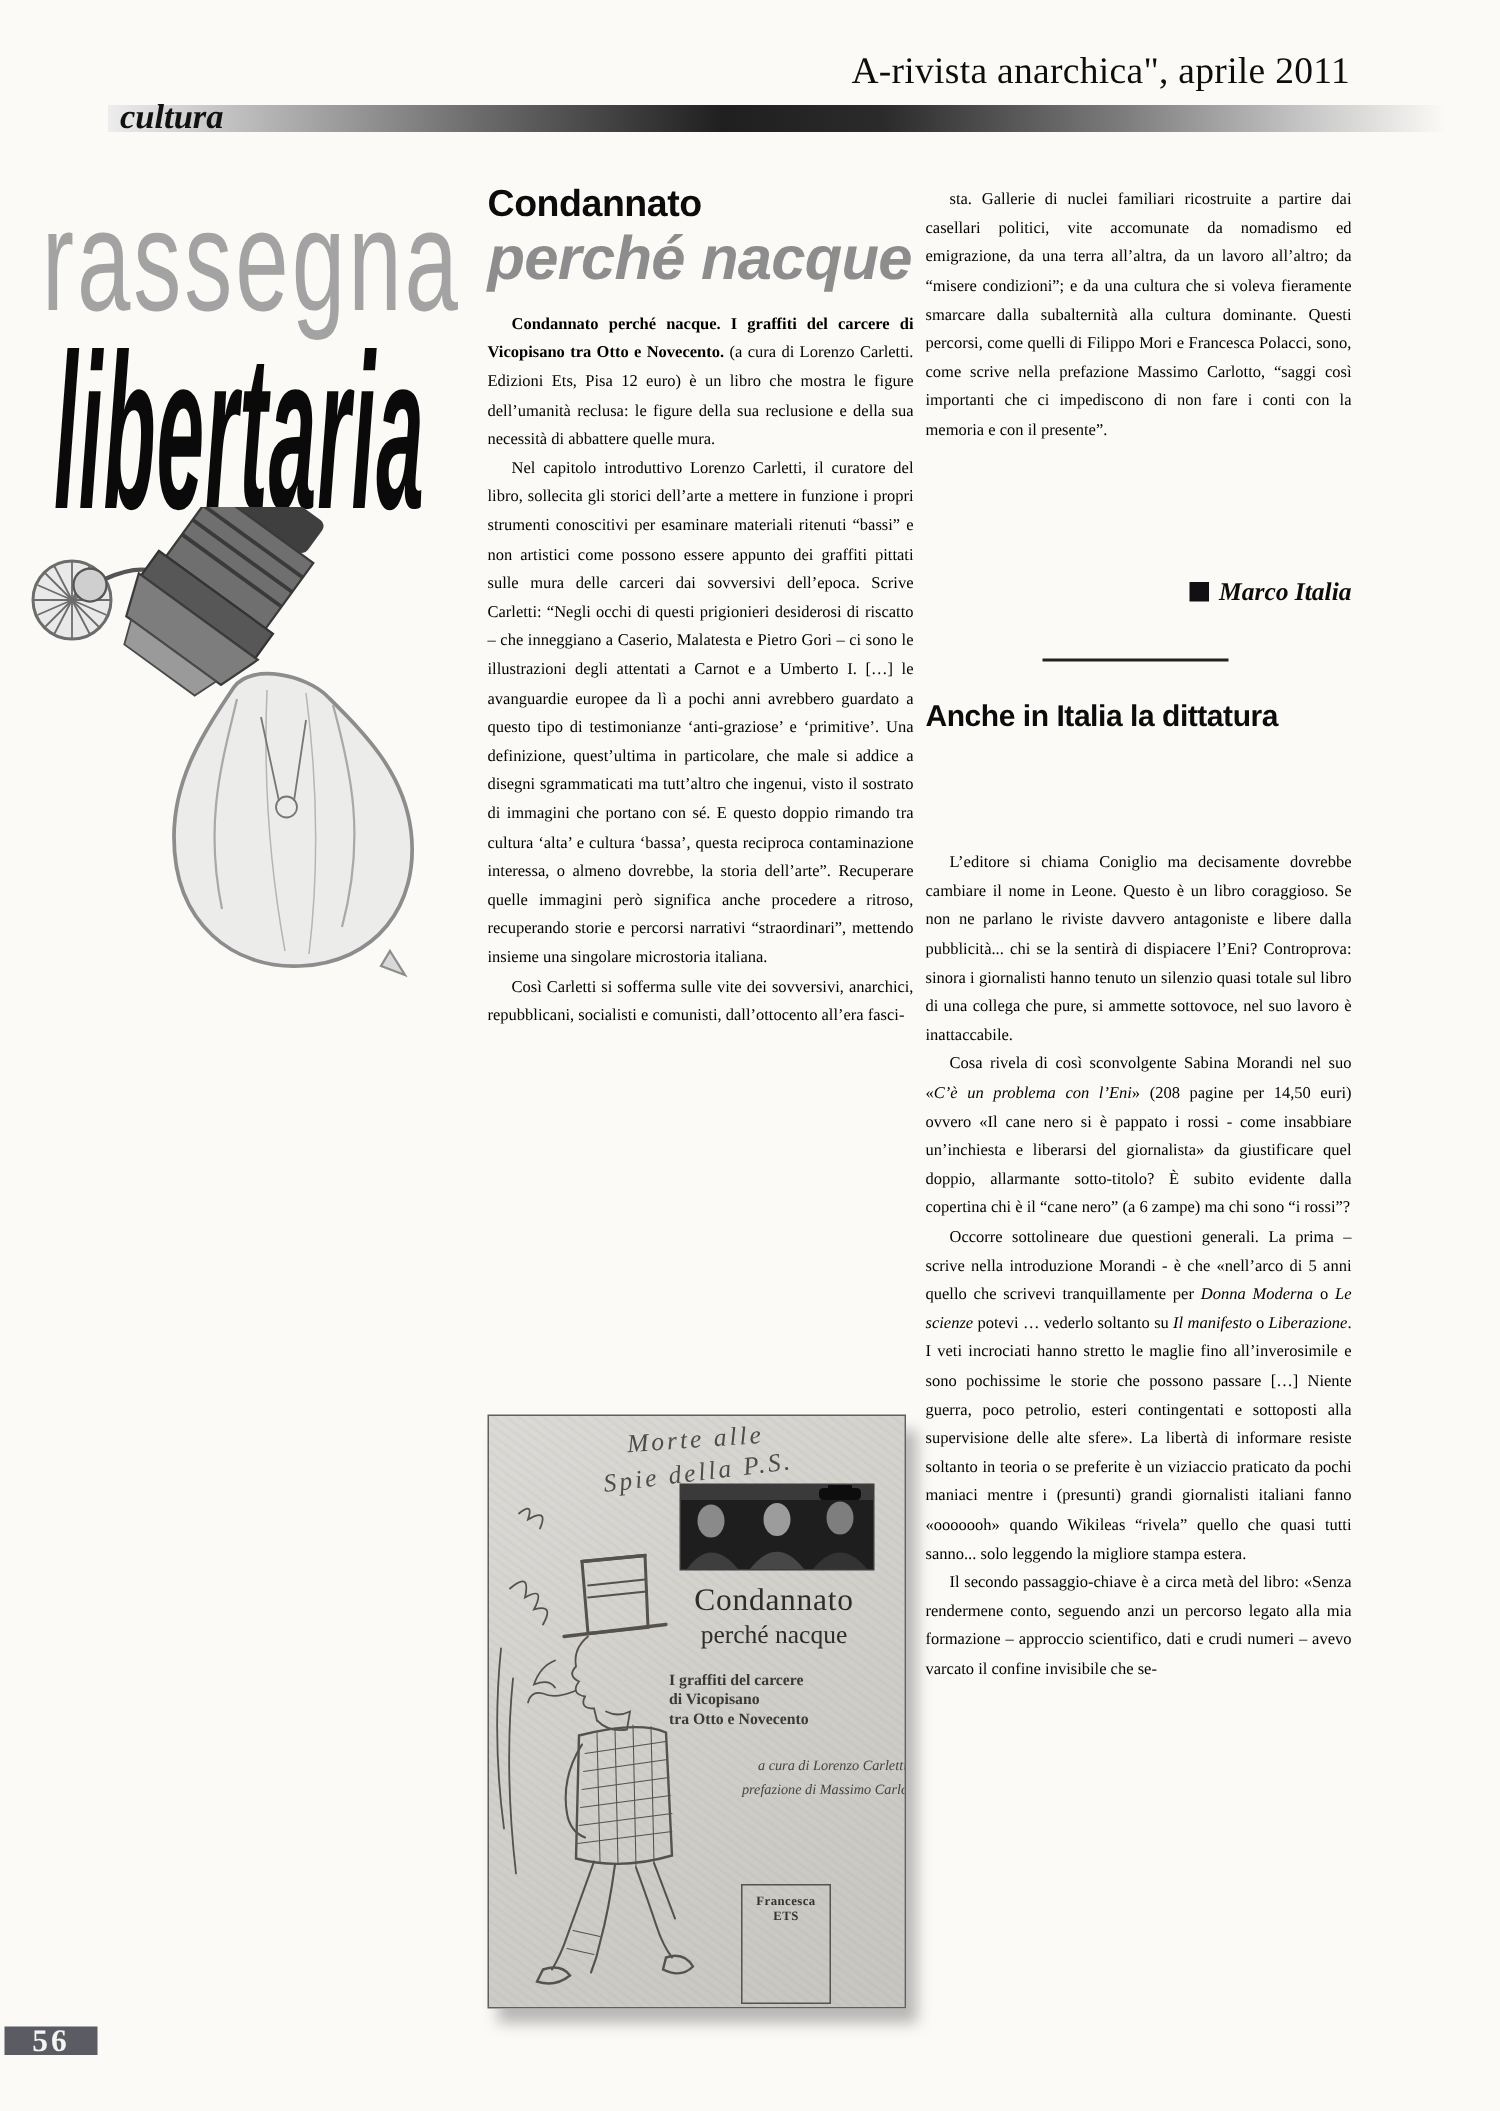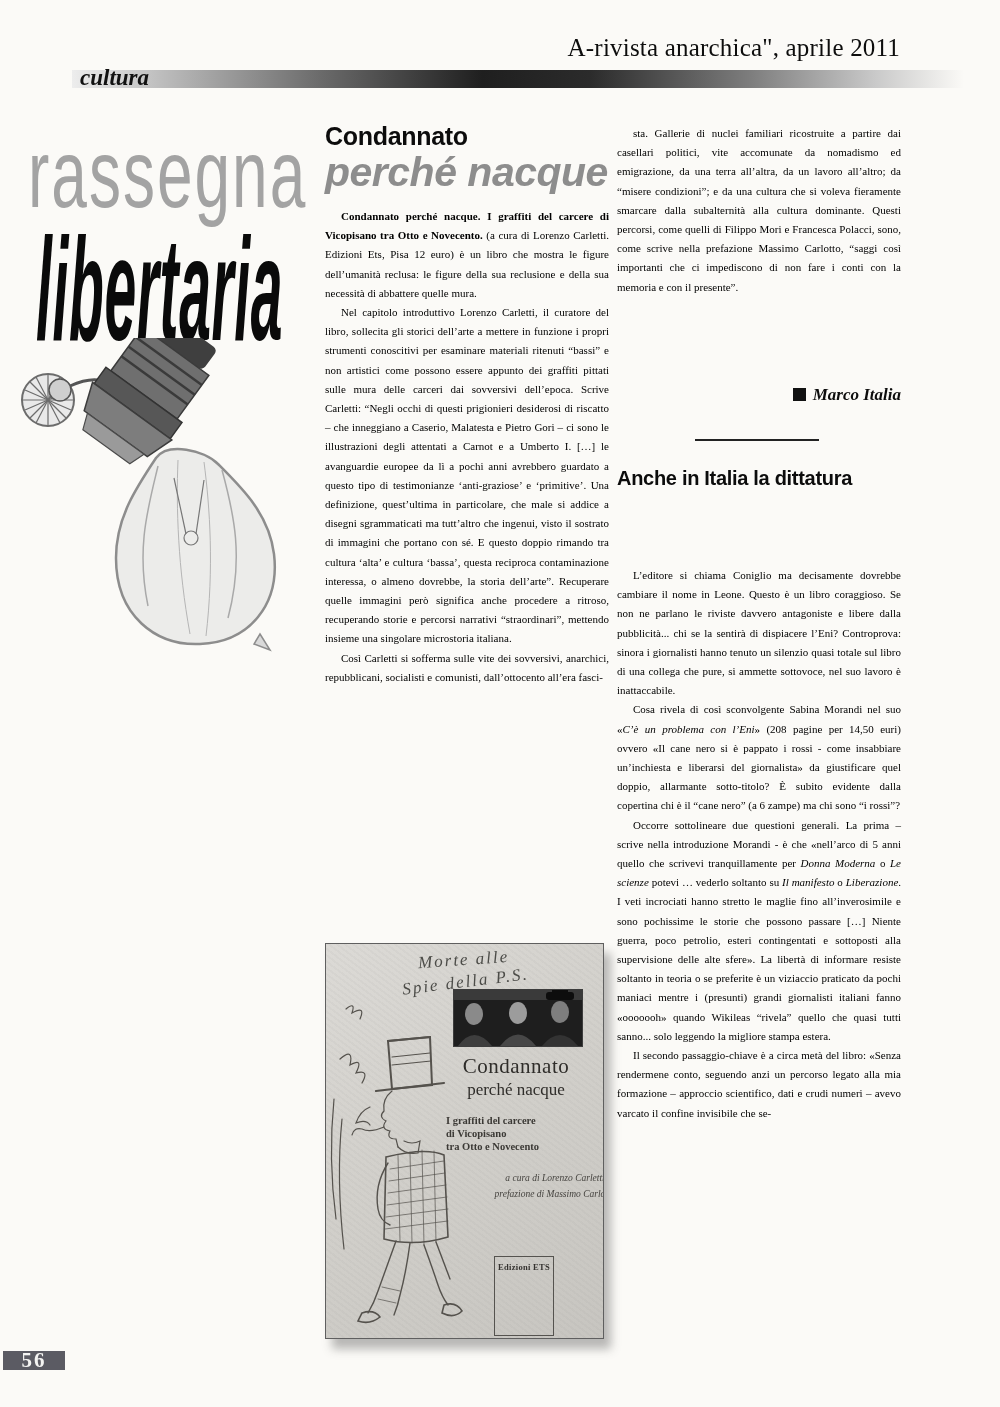--- a/index.html
+++ b/index.html
@@ -236,21 +236,21 @@
     <div>di Vicopisano</div>
     <div>tra Otto e Novecento</div>
   </div>
 
   <div class="cover-credits">
     <div>a cura di Lorenzo Carletti</div>
     <div>prefazione di Massimo Carlotto</div>
   </div>
 
   <div class="publisher-box">
-    <span>Edizioni ETS</span>
+    <span>Francesca ETS</span>
   </div>
 
   <div class="sketch">
     <svg width="160" height="335" viewBox="0 0 160 335" xmlns="http://www.w3.org/2000/svg">
       <g fill="none" stroke="#55524d" stroke-width="1.2" stroke-linecap="round">
 
         <path d="M20,10 Q30,2 26,14 Q40,6 34,20 M14,60 Q28,48 24,66 Q38,58 30,74 Q44,70 36,84"></path>
         <path d="M8,100 Q2,160 10,220 M16,120 Q10,180 18,250"></path>
 
         <path d="M62,42 L104,38 L106,86 L66,90 Z" stroke-width="2"></path>

